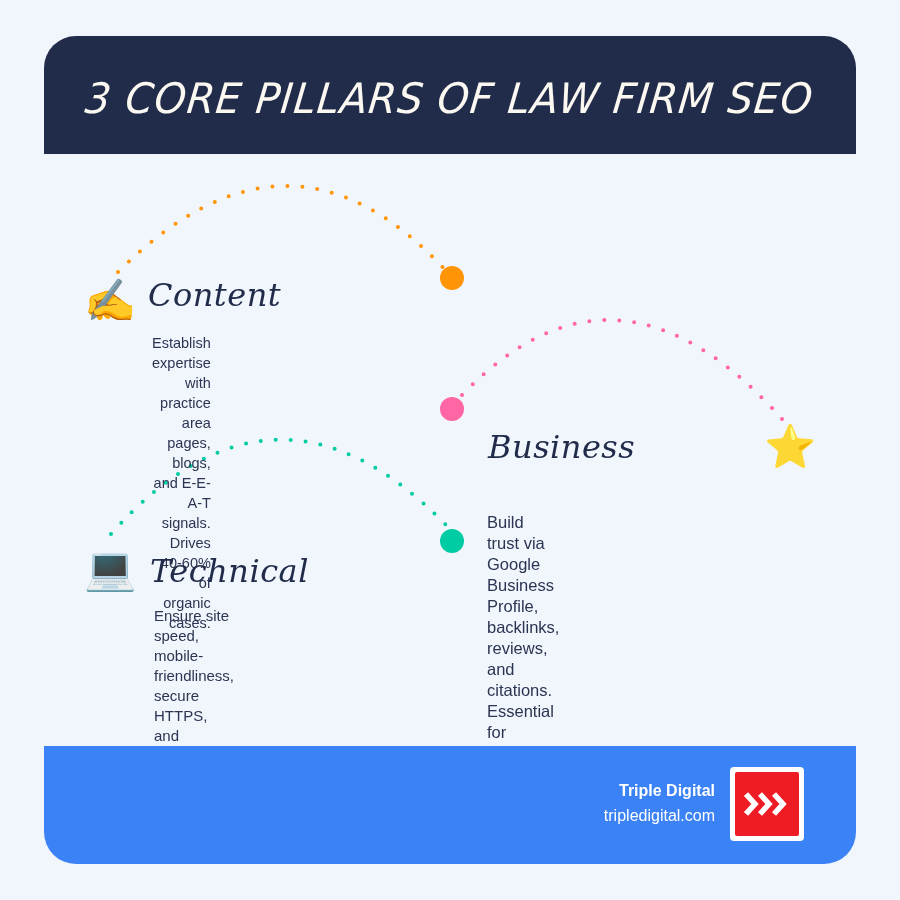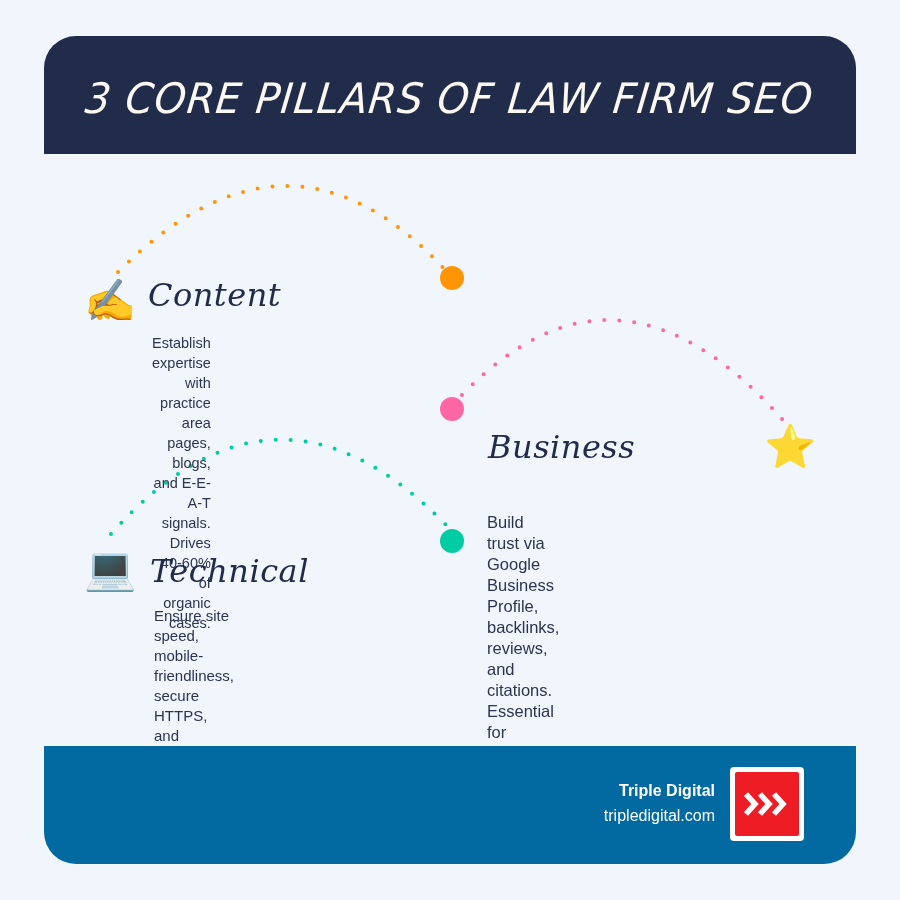--- a/index.html
+++ b/index.html
@@ -23,21 +23,21 @@
   .pillar .title {
     position: absolute; font-family: "DejaVu Serif", serif; font-style: italic;
     font-size: 32px; color: #212c4a; white-space: nowrap; letter-spacing: 0.5px;
   }
   .pillar .desc {
     position: absolute; font-family: "Liberation Sans", sans-serif; color: #2b3552;
     white-space: pre-line;
   }
   .footer {
     position: absolute; left: 44px; top: 746px; width: 812px; height: 118px;
-    background: #0369a1; border-radius: 0 0 32px 32px;
+    background: #3b82f6; border-radius: 0 0 32px 32px;
   }
   .brand-name {
     position: absolute; right: 141px; top: 36px; color: #ffffff; font-weight: bold;
     font-family: "Liberation Sans", sans-serif; font-size: 16px;
   }
   .brand-url {
     position: absolute; right: 141px; top: 61px; color: #ffffff;
     font-family: "Liberation Sans", sans-serif; font-size: 16px; text-align: right;
   }
   .logo {

